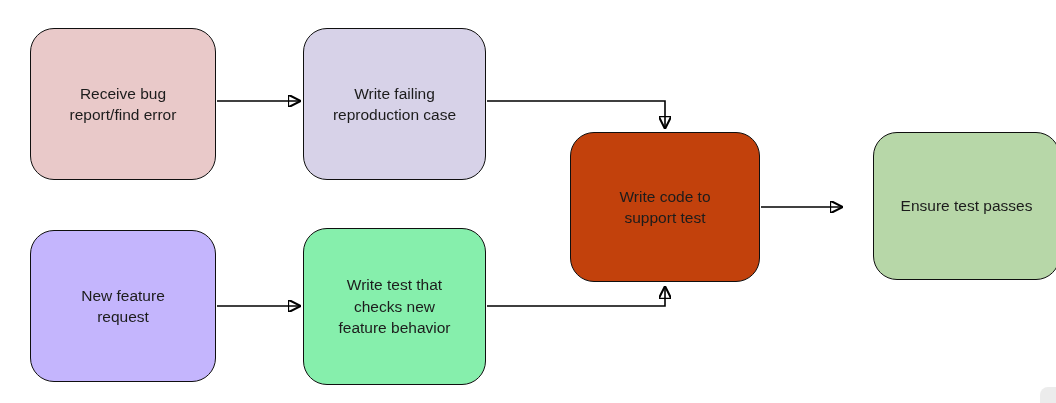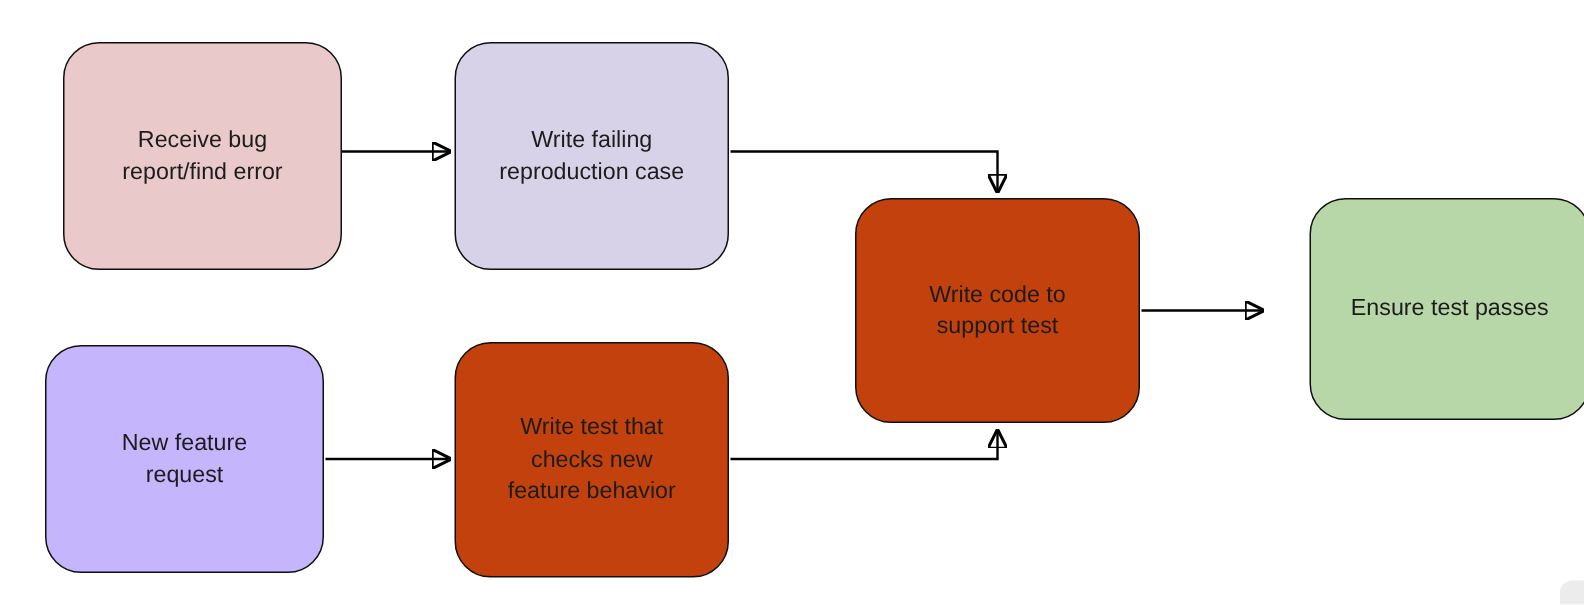--- a/index.html
+++ b/index.html
@@ -36,21 +36,21 @@
     display: flex;
     align-items: center;
     justify-content: center;
     text-align: center;
     padding: 10px 16px;
     font-size: 15.5px;
     line-height: 1.38;
     color: #1c1c1c;
     white-space: pre-line;
   }
-  .node-bug      { left: 42px;  top: 28px;  width: 186px; height: 152px; }
+  .node-bug      { left: 30px;  top: 28px;  width: 186px; height: 152px; }
   .node-repro    { left: 303px; top: 28px;  width: 183px; height: 152px; text-align: center; }
   .node-feature  { left: 30px;  top: 230px; width: 186px; height: 152px; }
   .node-test     { left: 303px; top: 228px; width: 183px; height: 157px; }
   .node-code     { left: 570px; top: 132px; width: 190px; height: 150px; }
   .node-pass     { left: 873px; top: 132px; width: 187px; height: 148px; }
   .clipped-shape {
     position: absolute;
     right: -14px;
     bottom: -14px;
     width: 30px;
@@ -79,21 +79,21 @@
 
   <div class="node node-bug" style="background: rgb(233, 201, 201);">Receive bug
 report/find error</div>
 
   <div class="node node-repro" style="background: rgb(215, 210, 232);">Write failing
 reproduction case</div>
 
   <div class="node node-feature" style="background: #c4b5fd;">New feature
 request</div>
 
-  <div class="node node-test" style="background: #c2410c;">Write test that
+  <div class="node node-test" style="background: #86efac;">Write test that
 checks new
 feature behavior</div>
 
   <div class="node node-code" style="background: #c2410c;">Write code to
 support test</div>
 
   <div class="node node-pass" style="background: rgb(183, 215, 168);">Ensure test passes</div>
 
   <div class="clipped-shape"></div>
 

